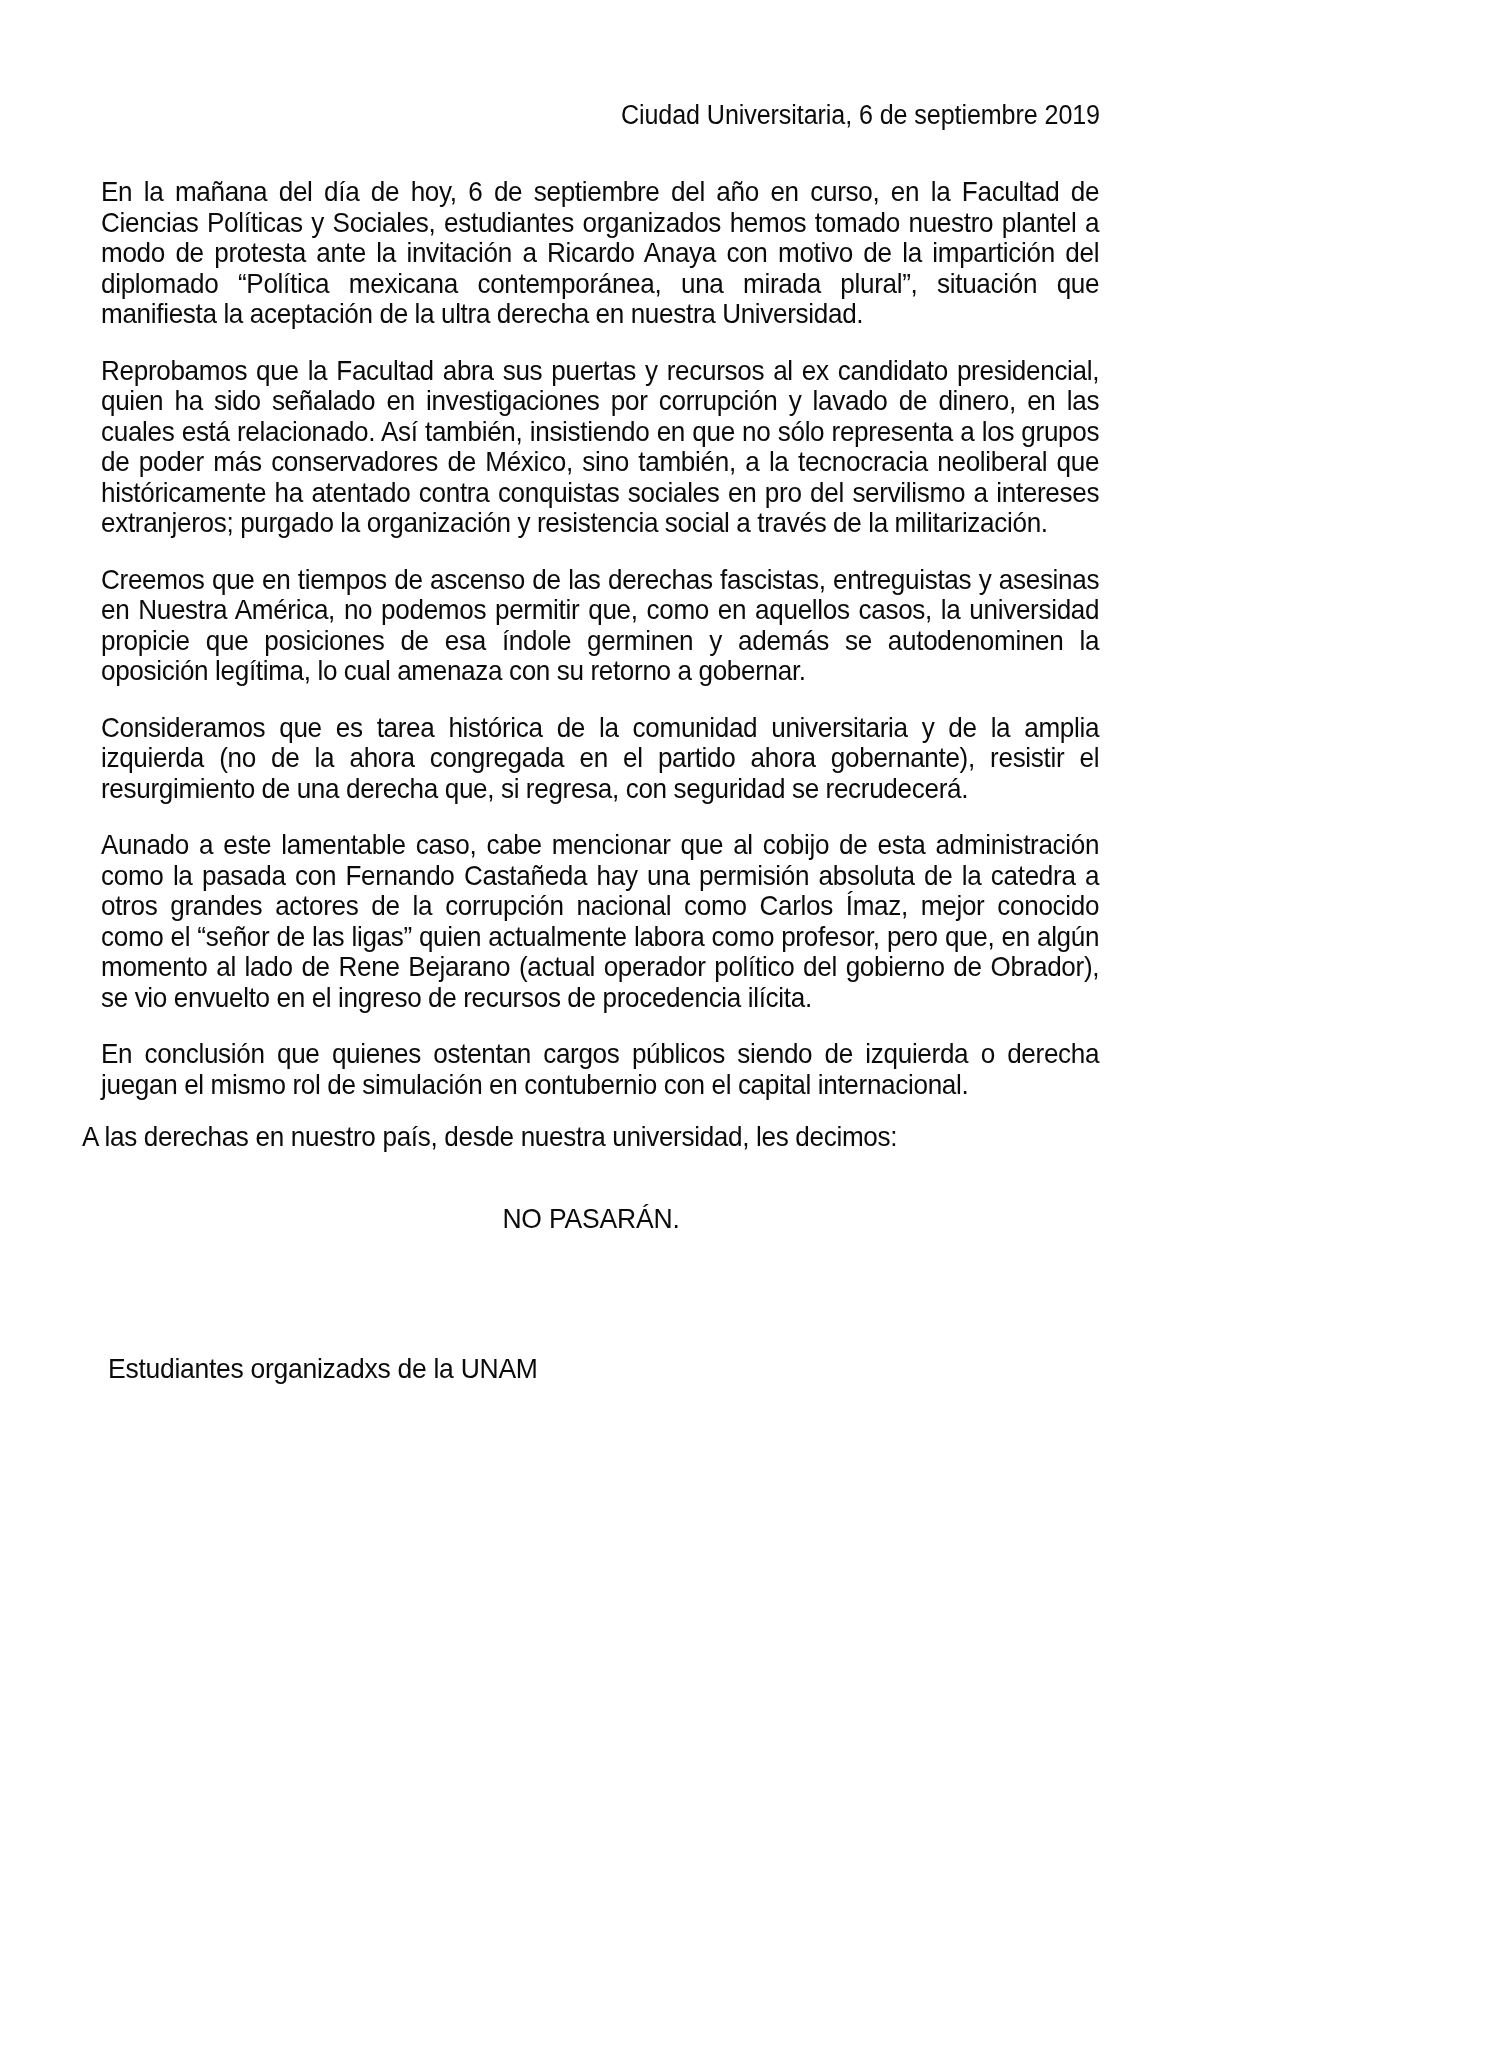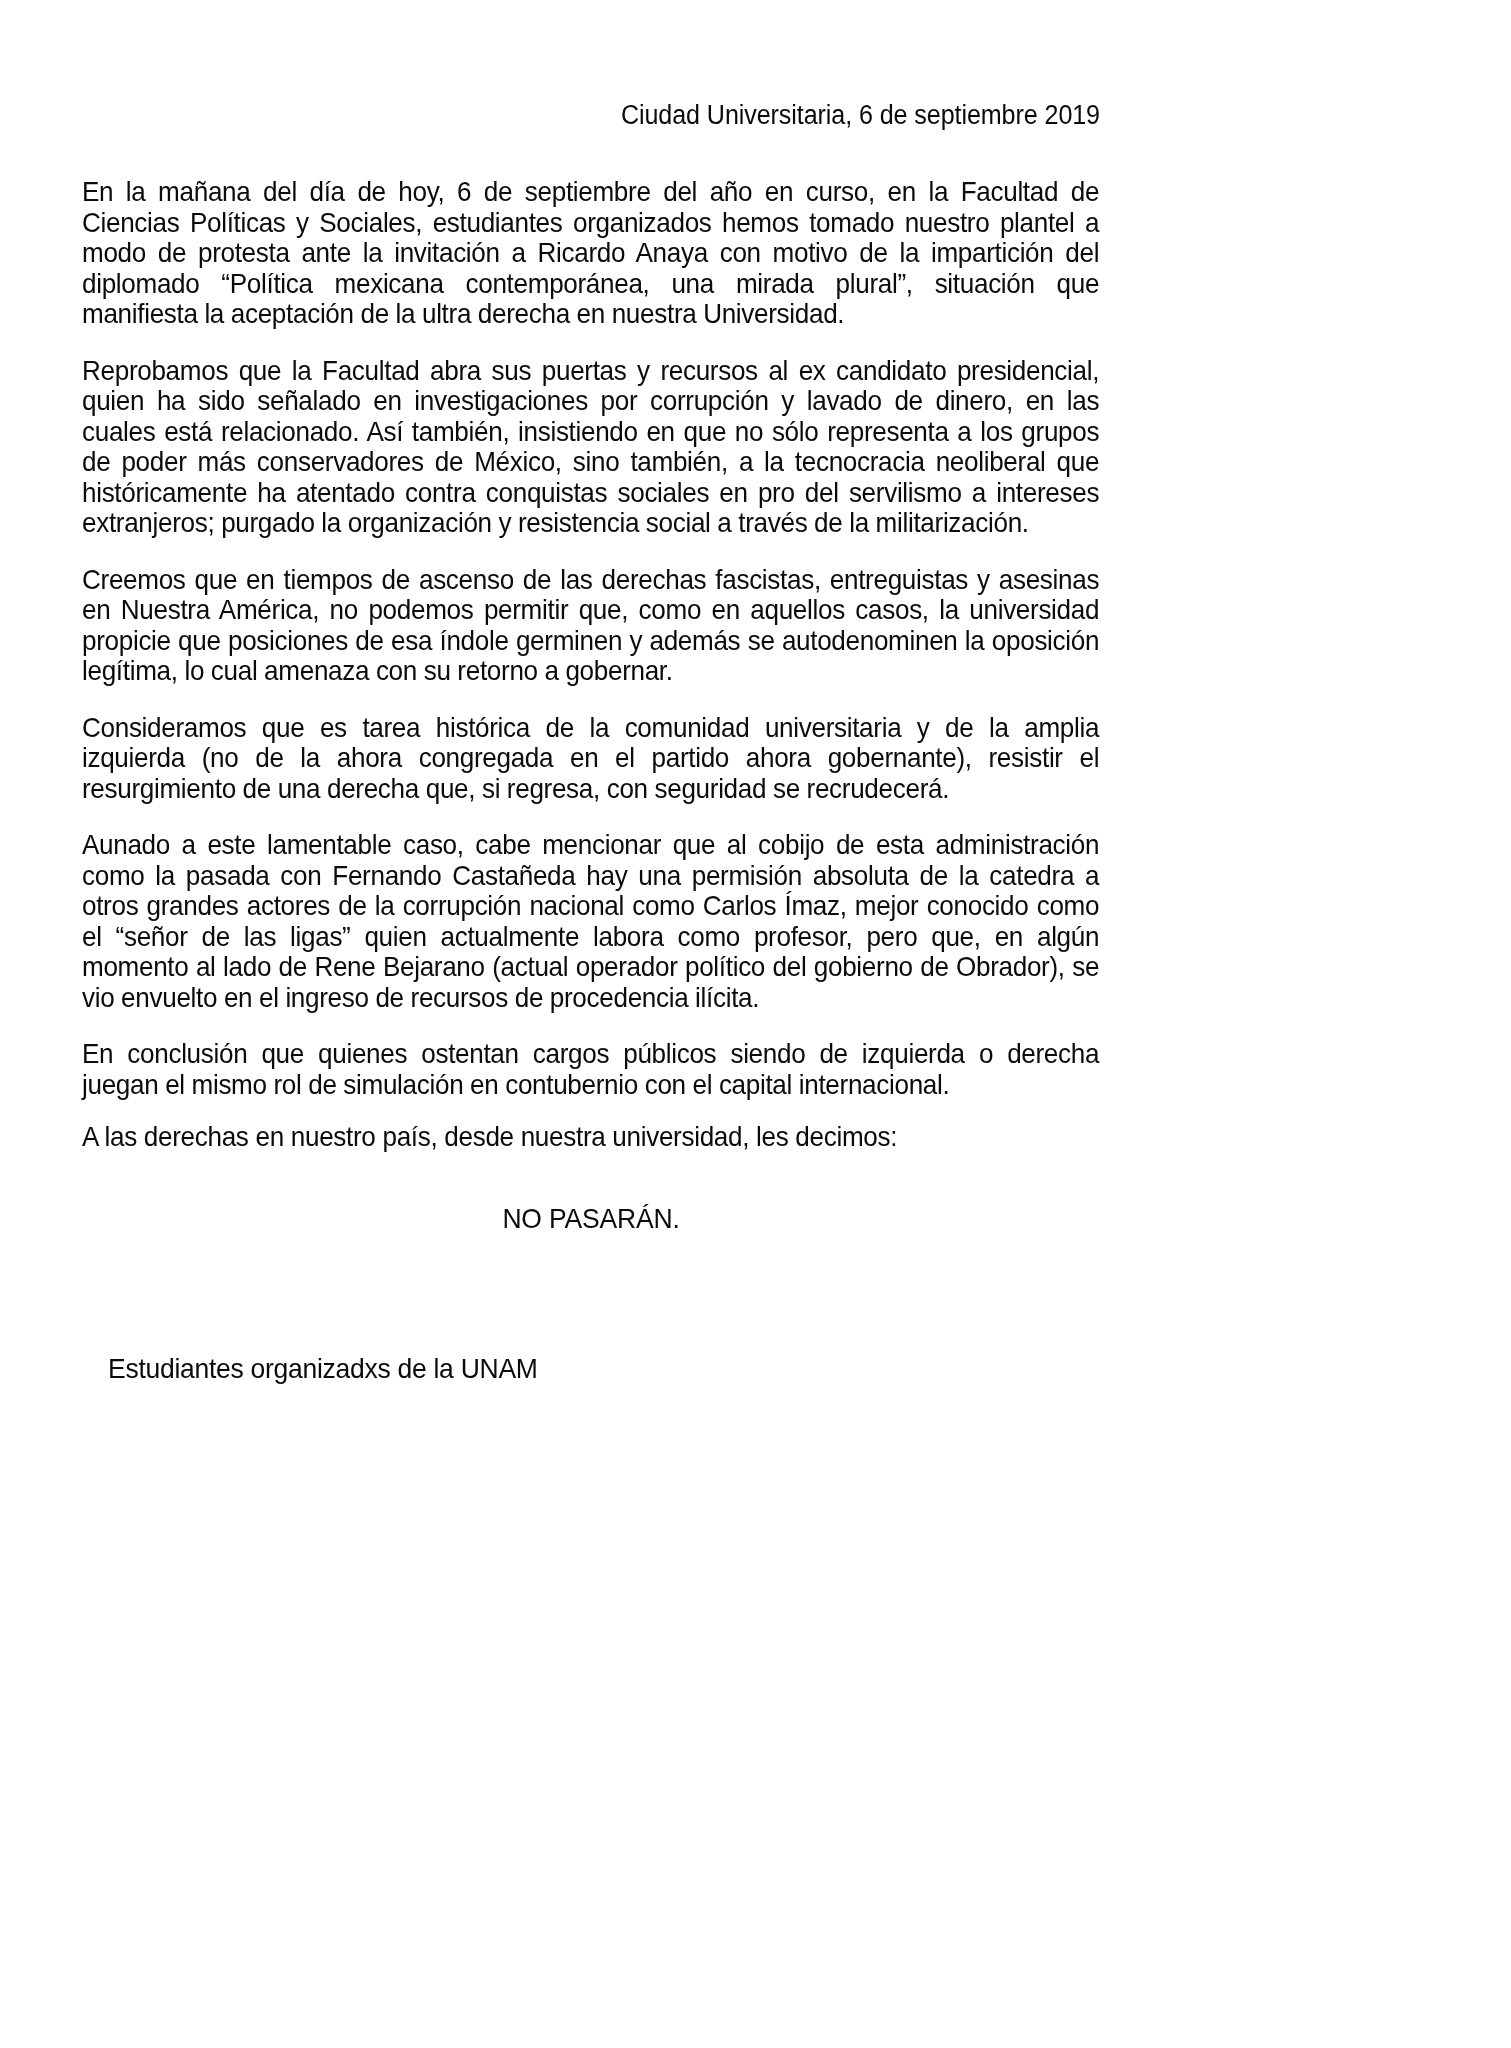--- a/index.html
+++ b/index.html
@@ -41,20 +41,21 @@
     font-size: 27px;
     line-height: 34px;
     letter-spacing: -0.1px;
     transform: scaleX(0.93);
     transform-origin: right center;
     white-space: nowrap;
   }
 
   .body-block {
     margin-top: 44px;
+    margin-left: 19px;
   }
 
   p.para {
     margin: 0 0 26px 0;
     font-size: 28.5px;
     line-height: 30.5px;
     text-align: justify;
     text-justify: inter-word;
     letter-spacing: -0.35px;
     word-spacing: -0.2px;

